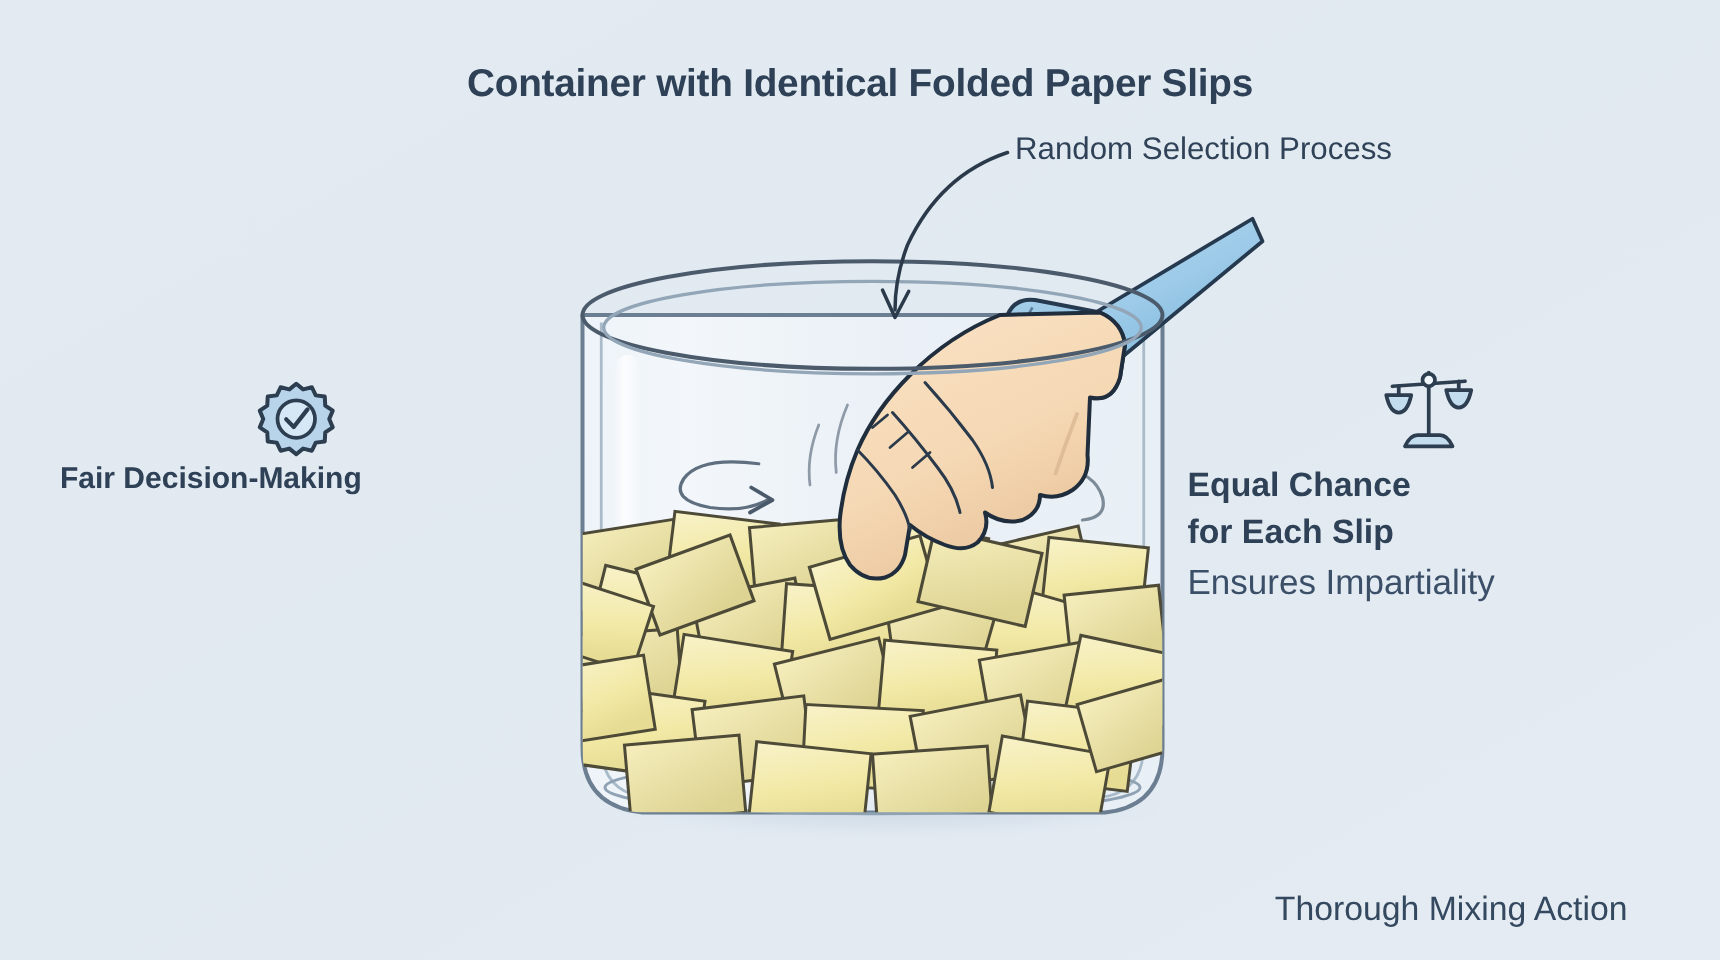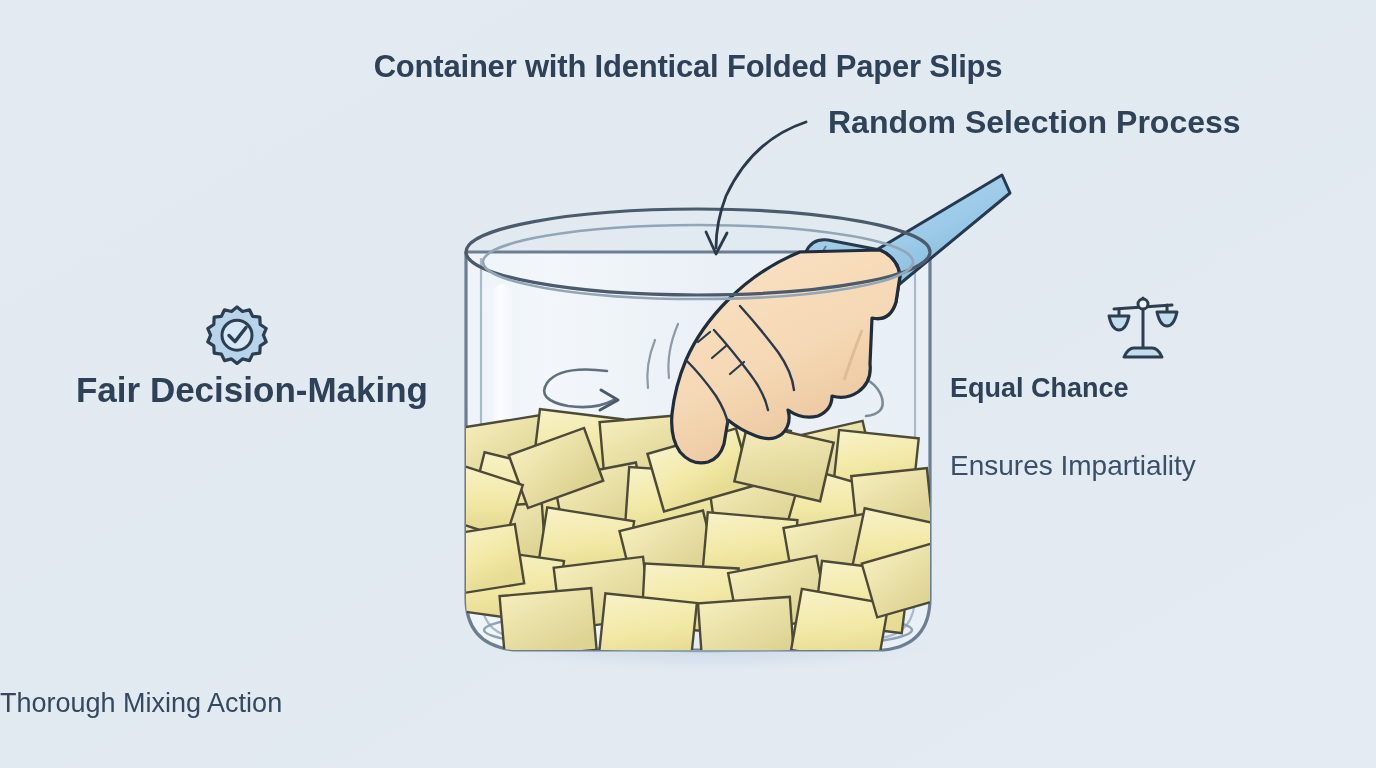--- a/index.html
+++ b/index.html
@@ -38,30 +38,29 @@
     left: 0; top: 50px;
     width: 1376px;
     text-align: center;
     font-size: 31px;
     font-weight: bold;
     letter-spacing: -0.2px;
     color: #2e4156;
   }
   #ann-label {
     left: 812px; top: 105px;
-    font-size: 32px;
-    font-weight: bold;
+    font-size: 25px;
+    font-weight: normal;
     color: #2f4257;
-    margin-left: 16px;
   }
   #left-head {
     left: 48px; top: 370px;
     width: 380px;
-    text-align: right;
-    font-size: 35px;
+    text-align: left;
+    font-size: 24px;
     font-weight: bold;
     color: #2e4156;
   }
   #left-sub {
     left: 48px; top: 423px;
     width: 380px;
     text-align: center;
     font-size: 20px;
     color: #3b5068;
   }
@@ -74,23 +73,23 @@
     line-height: 1.38;
   }
   #right-sub {
     left: 950px; top: 450px;
     width: 386px;
     text-align: left;
     font-size: 28px;
     color: #3b5068;
   }
   #bottom-cap {
-    left: 0; top: 688px;
+    left: 0; top: 712px;
     width: 1302px;
-    text-align: left;
+    text-align: right;
     font-size: 27px;
     color: #34495f;
   }
   .icon-box { position: absolute; }
   #gear-box  { left: 202px; top: 303px; width: 70px; height: 70px; }
   #scale-box { left: 1106px; top: 292px; width: 74px; height: 74px; }
 </style>
 </head>
 <body>
 
@@ -358,18 +357,18 @@
       <circle cx="37" cy="12" r="5" fill="#eef5fb" stroke="#2c3e50" stroke-width="3"></circle>
     </svg>
   </div>
 
   <div class="txt" id="title">Container with Identical Folded Paper Slips</div>
 
   <div class="txt" id="ann-label">Random Selection Process</div>
 
   <div class="txt" id="left-head">Fair Decision-Making</div>
 
-  <div class="txt" id="right-head"><span>Equal Chance</span><br></div>
+  <div class="txt" id="right-head"><span>Equal Chance</span><br><span>for Each Slip</span></div>
   <div class="txt" id="right-sub">Ensures Impartiality</div>
 
   <div class="txt" id="bottom-cap">Thorough Mixing Action</div>
 
 </div>
 
 </body></html>

